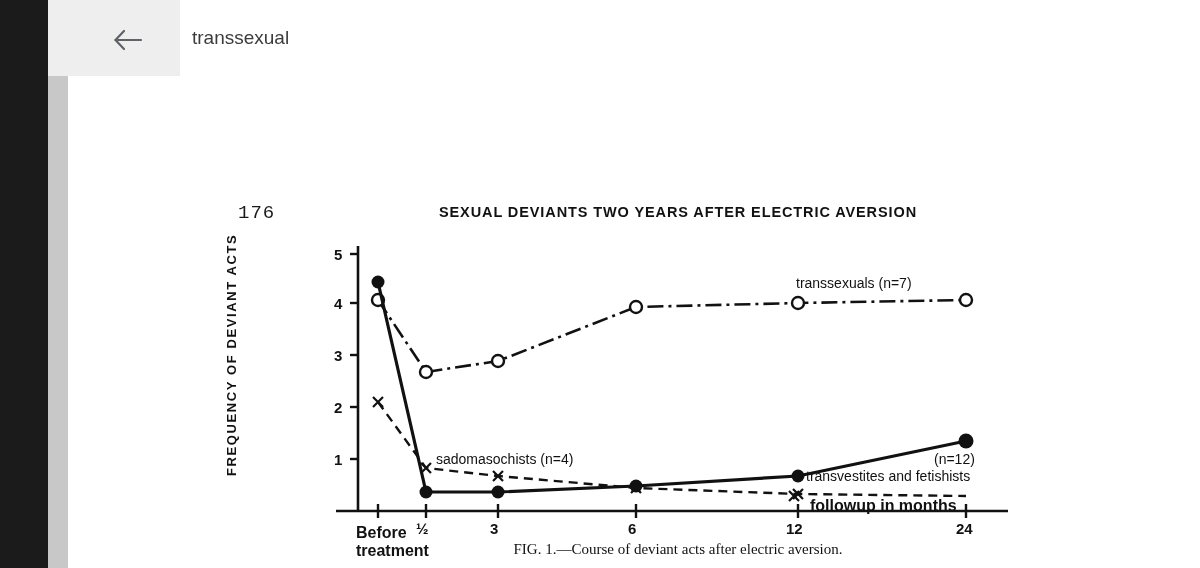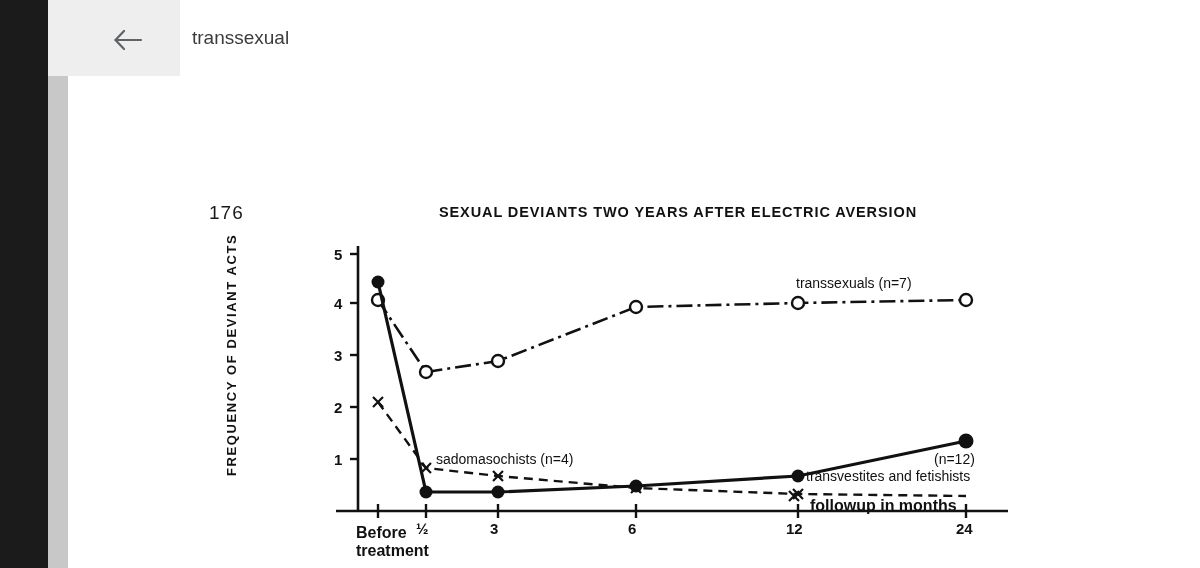--- a/index.html
+++ b/index.html
@@ -95,22 +95,22 @@
   }
   
   .page {
     position: absolute;
     left: 68px; top: 76px;
     width: 1044px; height: 492px;
     background: #ffffff;
   }
   .page-number {
     position: absolute;
-    left: 141px; top: 126px;
-    font-family: Liberation Sans, sans-serif;
+    left: 170px; top: 126px;
+    font-family: Liberation Mono, monospace;
     font-size: 19px;
     color: #1a1a1a;
     letter-spacing: 1px;
   }
   .fig-title {
     position: absolute;
     left: 300px; top: 128px;
     width: 620px;
     text-align: center;
     font-family: Liberation Sans, sans-serif;
@@ -263,15 +263,16 @@
           <path d="M275,245 L285,255 M285,245 L275,255"></path>
           <path d="M413,257 L423,267 M423,257 L413,267"></path>
           <path d="M575,263 L585,273 M585,263 L575,273"></path>
           <path d="M571,265 L581,275 M581,265 L571,275"></path>
         </g>
         <text class="series-label" x="218" y="238">sadomasochists  (n=4)</text>
       </g>
 
     </svg>
 
+    <div class="fig-caption">FIG. 1.—Course of deviant acts after electric aversion.</div>
 
   </div>
 </div>
 
 </body></html>

